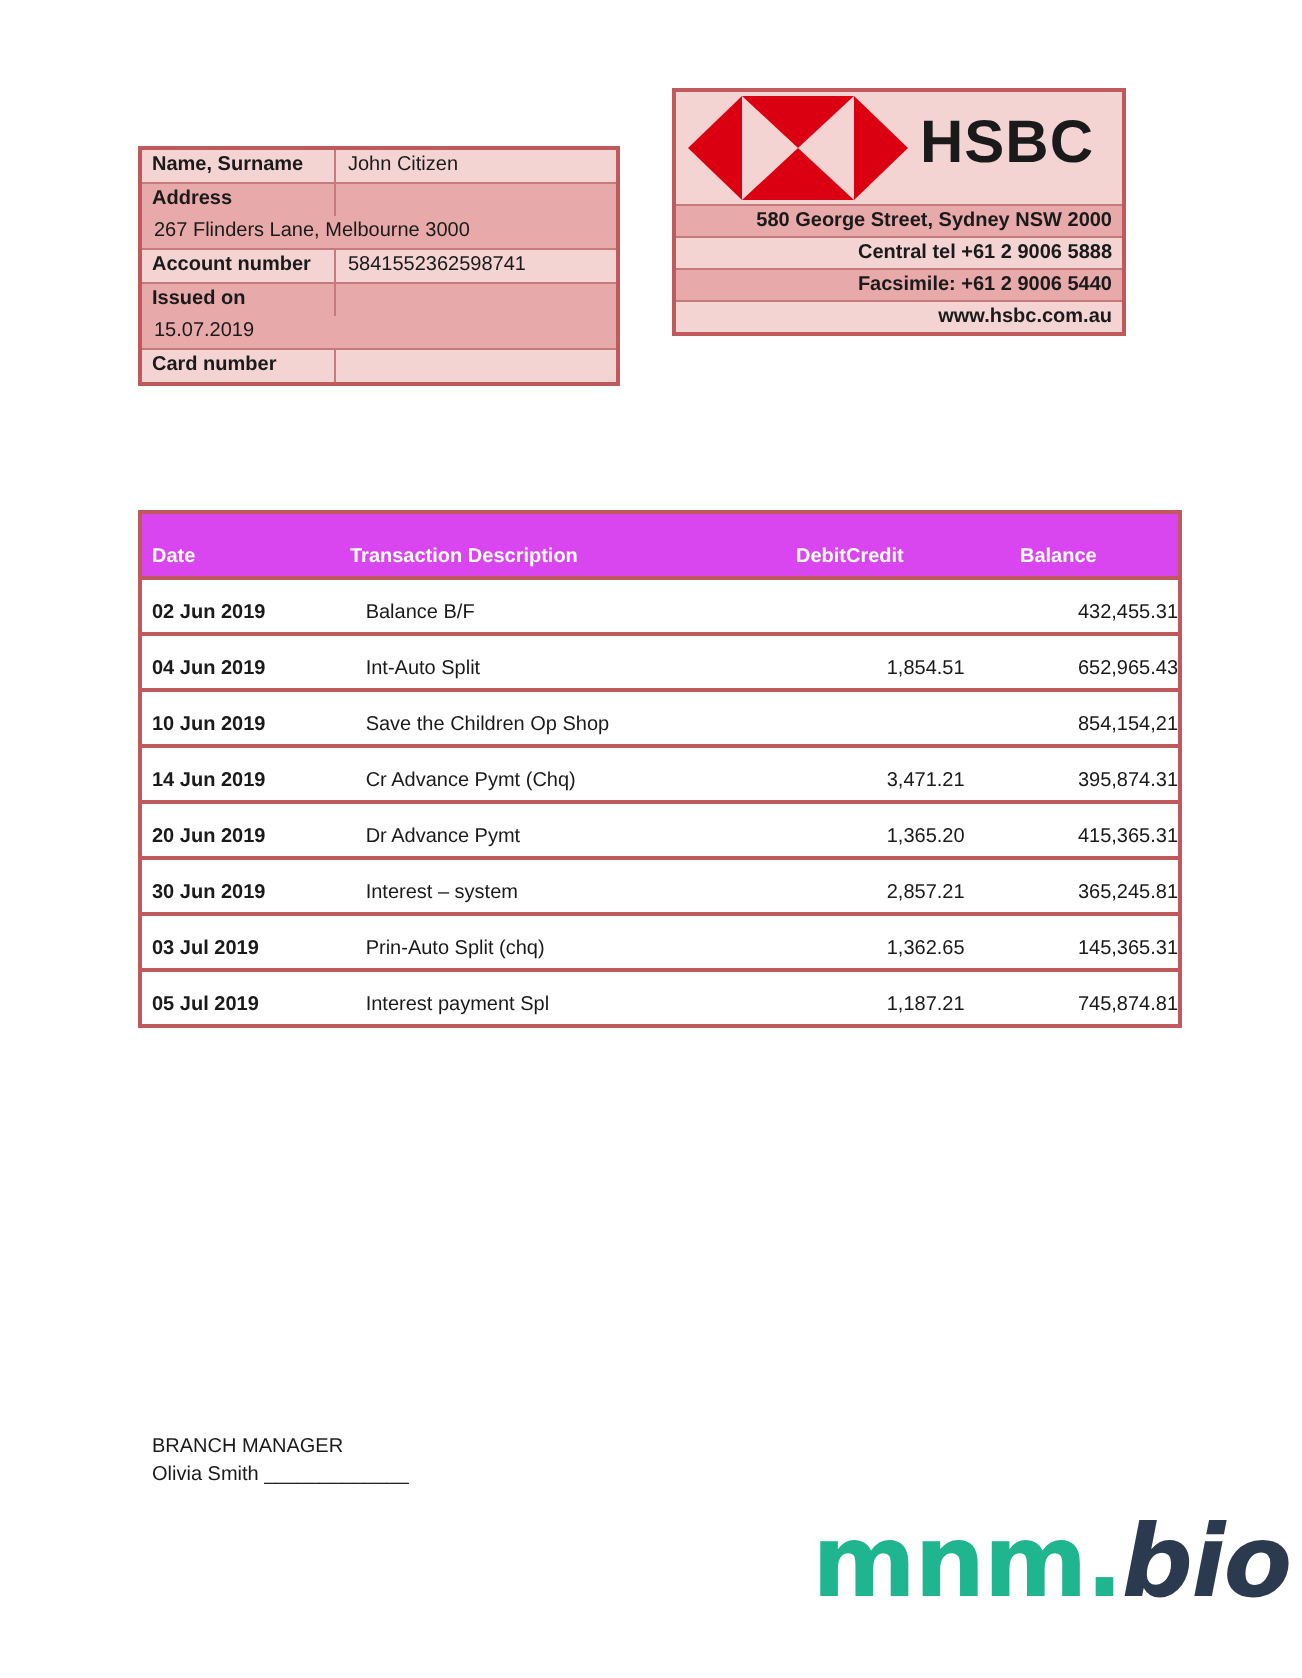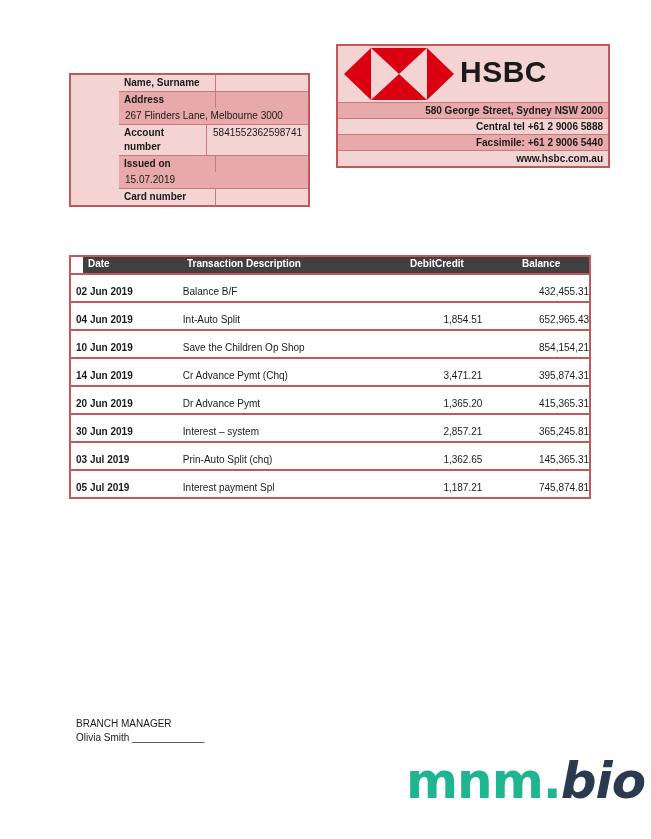--- a/index.html
+++ b/index.html
@@ -1,37 +1,37 @@
 <!DOCTYPE html>
 <html><head>
 <meta charset="utf-8">
 <style>
   html, body { margin: 0; padding: 0; background: #ffffff; }
   body { width: 651px; height: 839px; position: relative; font-family: "Liberation Sans", sans-serif; color: #1a1a1a; overflow: hidden; }
 
   
   .info { position: absolute; left: 69px; top: 73px; width: 241px; border: 2px solid #c0595b; background: #f4d3d3; box-sizing: border-box; }
-  .info-row { display: flex; border-bottom: 1px solid #c77a7b; margin-left: 48px; }
+  .info-row { display: flex; border-bottom: 1px solid #c77a7b; }
   .info-row:last-child { border-bottom: none; }
   .info-row.alt { background: #e7a9a9; flex-direction: column; }
   .info-label { width: 97px; padding: 1px 5px; font-size: 10px; font-weight: bold; border-right: 1px solid #c77a7b; box-sizing: border-box; line-height: 14px; }
   .info-value { flex: 1; padding: 1px 6px; font-size: 10px; line-height: 14px; }
 
   
-  .bank { position: absolute; left: 336px; top: 44px; width: 274px; border: 2px solid #c0595b; background: #f4d3d3; box-sizing: border-box; }
+  .bank { position: absolute; left: 336px; top: 44px; width: 227px; border: 2px solid #c0595b; background: #f4d3d3; box-sizing: border-box; }
   .bank-logo { height: 56px; display: flex; align-items: center; border-bottom: 1px solid #c77a7b; position: relative; }
   .bank-logo svg { position: absolute; left: 6px; top: 2px; }
   .bank-name { position: absolute; left: 122px; top: 9px; font-size: 30px; font-weight: bold; color: #1a1a1a; letter-spacing: 0.5px; }
   .bank-line { text-align: right; padding: 0 5px; font-size: 10px; font-weight: bold; line-height: 15px; border-bottom: 1px solid #c77a7b; }
   .bank-line.alt { background: #e7a9a9; }
   .bank-line:last-child { border-bottom: none; }
 
   
   .tx { position: absolute; left: 69px; top: 255px; width: 522px; border: 2px solid #c0595b; box-sizing: border-box; }
-  .tx-head { display: flex; background: #404040; color: #ffffff; height: 16px; align-items: flex-end; padding-bottom: 4px; box-sizing: border-box; font-size: 10px; font-weight: bold; margin-left: 12px; }
+  .tx-head { display: flex; background: #d946ef; color: #ffffff; height: 31px; align-items: flex-end; padding-bottom: 4px; box-sizing: border-box; font-size: 10px; font-weight: bold; }
   .tx-row { display: flex; height: 28px; align-items: flex-end; padding-bottom: 4px; box-sizing: border-box; font-size: 10px; border-top: 2px solid #c0595b; gap: 14px; }
   .tx-row:first-of-type { border-top: none; }
   .c-date { width: 104px; padding-left: 5px; box-sizing: border-box; }
   .c-desc { width: 180px; }
   .c-debit { width: 68px; text-align: right; }
   .c-credit { width: 87px; }
   .c-bal { flex: 1; }
   .tx-row .c-date { font-weight: bold; }
 
   
@@ -41,20 +41,21 @@
   .wm { position: absolute; left: 406px; top: 752px; font-size: 50px; font-weight: bold; font-family: "DejaVu Sans", sans-serif; letter-spacing: -1px; }
   .wm .a { color: #1fb58f; }
   .wm .b { color: #2b3a4e; font-style: italic; }
 </style>
 </head>
 <body>
 
 <div class="info">
   <div class="info-row">
     <div class="info-label">Name, Surname</div>
+    <div class="info-value">John Citizen</div>
   </div>
   <div class="info-row alt">
     <div class="info-label">Address</div>
     <div class="info-value">267 Flinders Lane, Melbourne 3000</div>
   </div>
   <div class="info-row">
     <div class="info-label">Account number</div>
     <div class="info-value">5841552362598741</div>
   </div>
   <div class="info-row alt">

